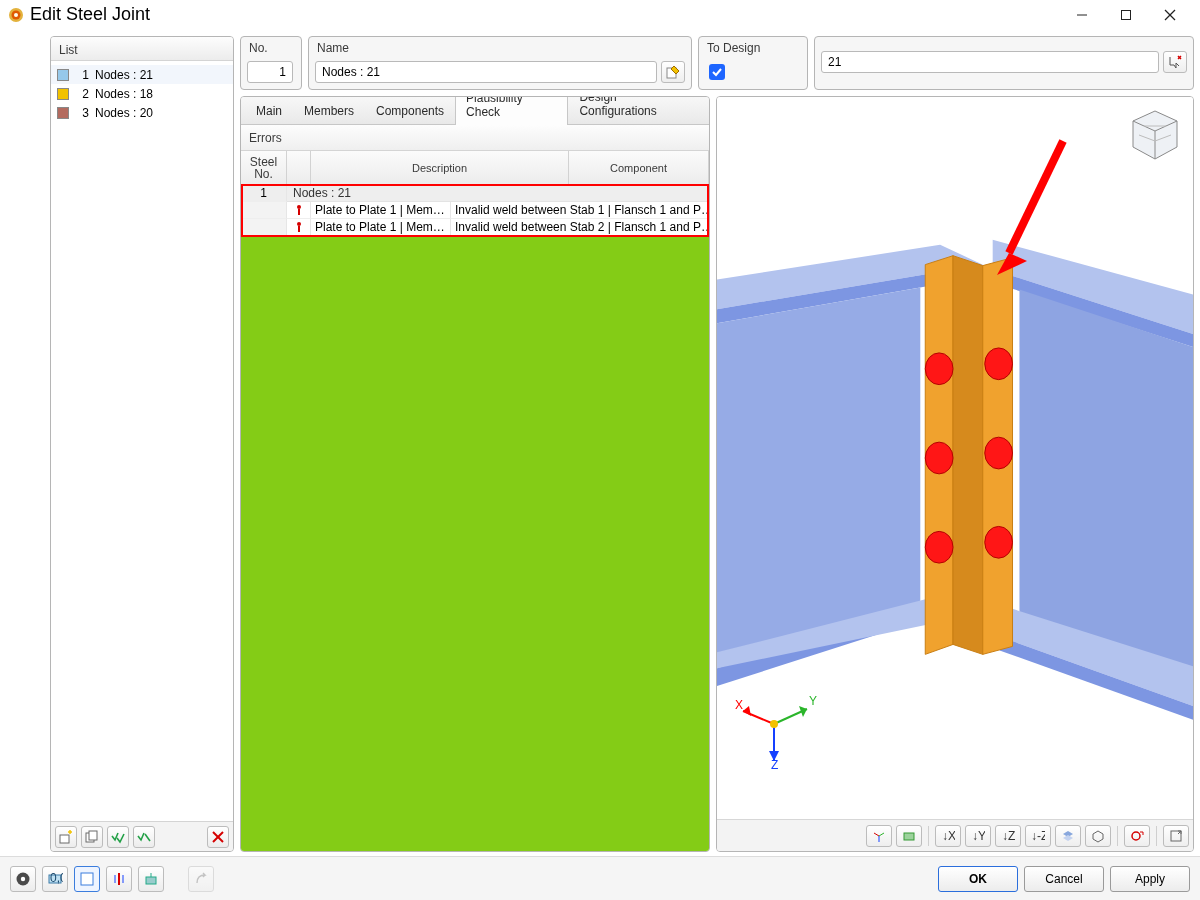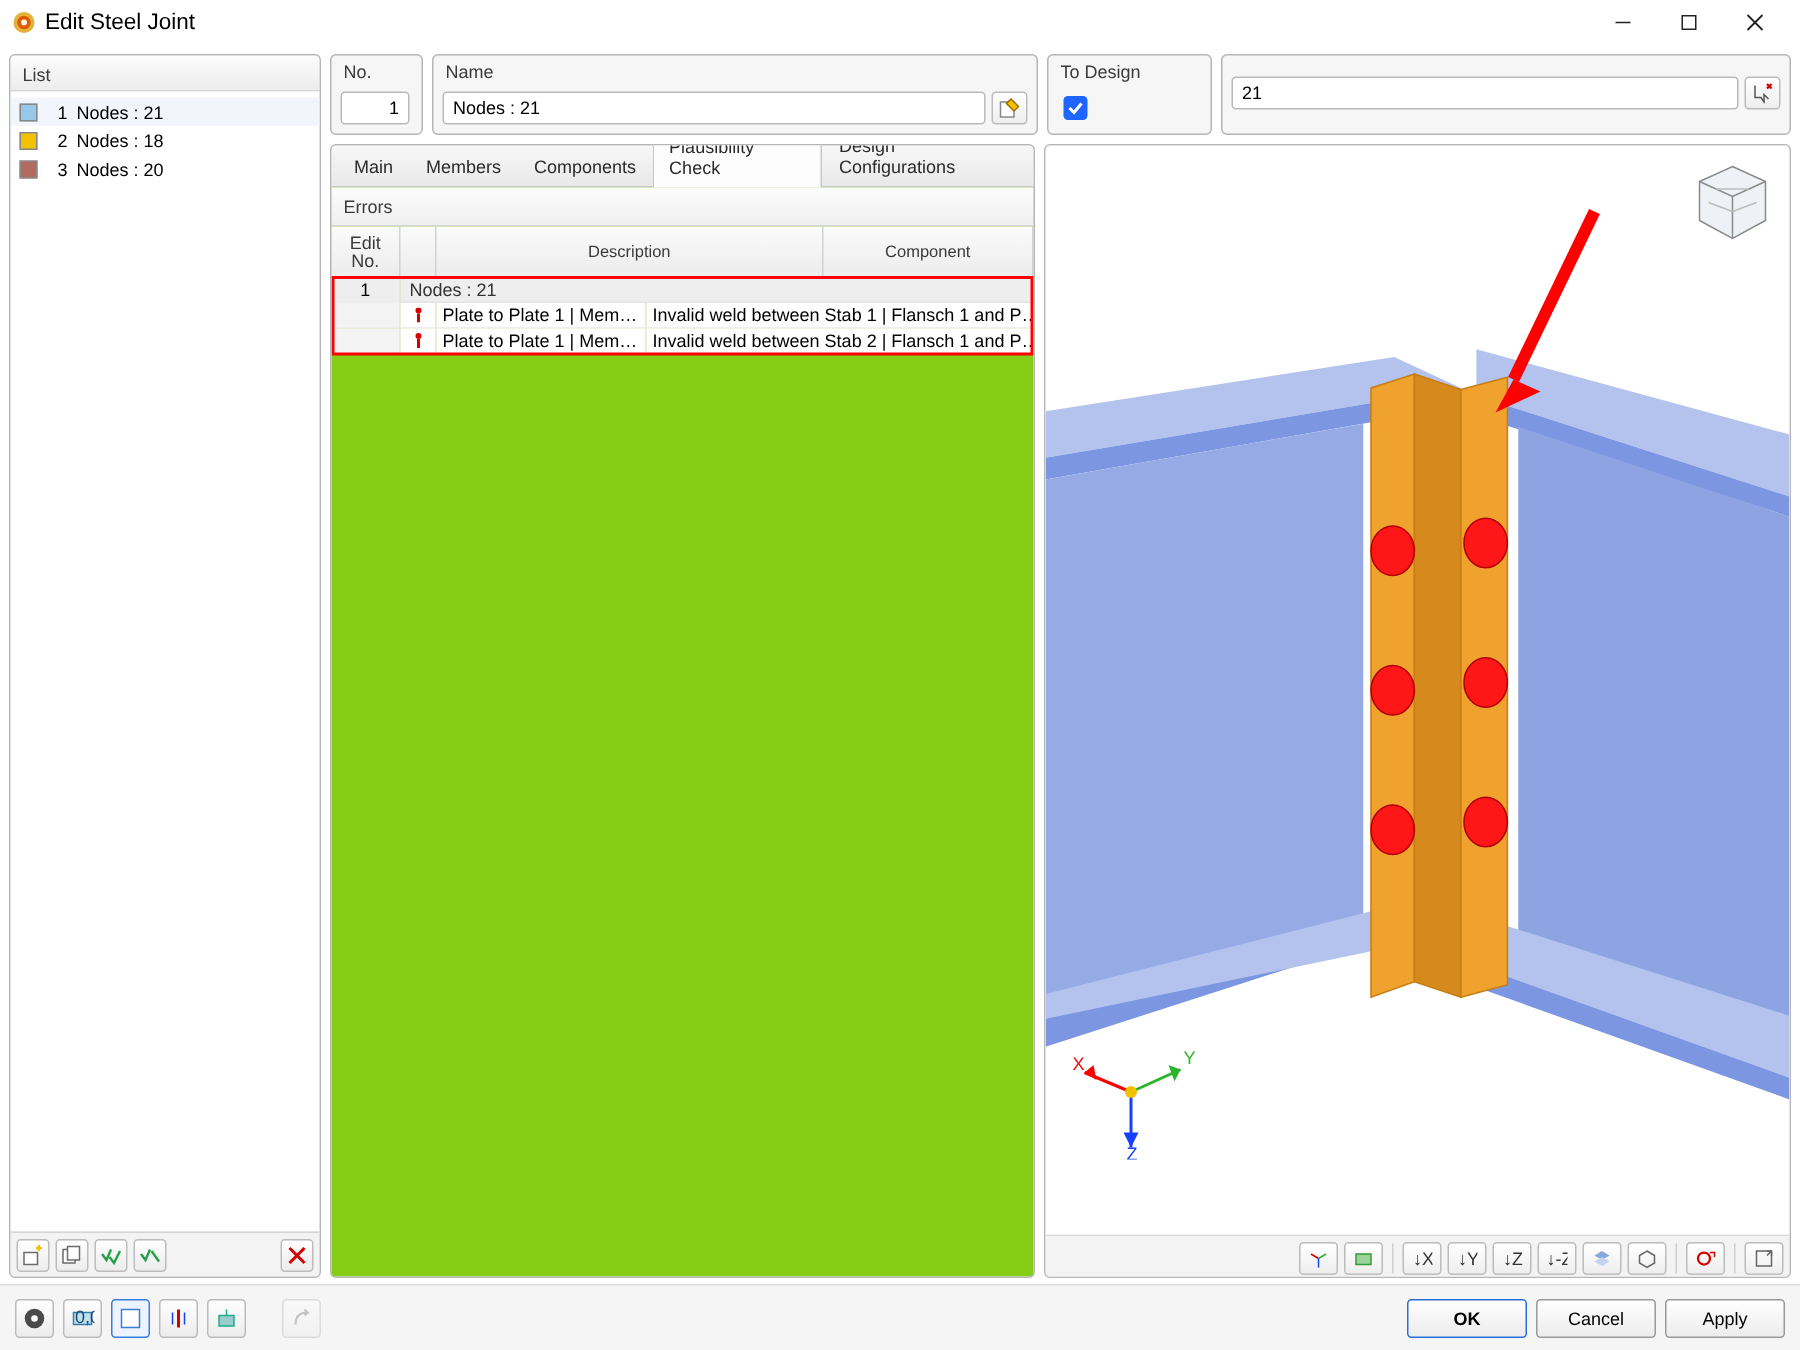--- a/index.html
+++ b/index.html
@@ -1,32 +1,32 @@
 <!DOCTYPE html>
 <html><head>
 <meta charset="utf-8">
 <style>
   * { box-sizing: border-box; font-family: "Segoe UI", Tahoma, sans-serif; font-size: 12px; }
   html, body { margin:0; padding:0; width:1200px; height:900px; background:#fff; overflow:hidden; }
 
   
   .titlebar { height:30px; display:flex; align-items:center; padding:0 8px; border-bottom:1px solid #fff; }
   .titlebar .app-icon { width:16px; height:16px; margin-right:6px; }
-  .titlebar .title { flex:1; font-size:15px; }
+  .titlebar .title { flex:1; font-size:18px; }
   .winbtns { display:flex; gap:0; }
   .winbtn { width:44px; height:30px; display:flex; align-items:center; justify-content:center; }
   .winbtn svg { width:12px; height:12px; }
 
   
   .content { display:flex; height:826px; padding:6px 6px 4px 6px; gap:6px; background:#fff; }
 
   .panel { border:1px solid #b5b5b5; border-radius:4px; background:#f6f6f6; display:flex; flex-direction:column; overflow:hidden; }
   .panel-header { padding:4px 8px 2px 8px; color:#3a3a3a; font-size:12px; background:linear-gradient(#fdfdfd,#ececec); border-bottom:1px solid #d4d4d4; height:24px; display:flex; align-items:center; }
 
-  .sidebar { width:208px; }
+  .sidebar { width:184px;margin-left:44px; }
   .sidebar .list { flex:1; background:#fff; margin:0; padding:4px 0 0 0; }
   .listrow { display:flex; align-items:center; height:19px; padding:0 2px 0 6px; gap:6px; }
   .listrow.selected { background:#f2f6fc; }
   .swatch { width:12px; height:12px; border:1px solid #888; }
   .listrow .num { width:14px; text-align:right; }
   .sidebar-toolbar { display:flex; align-items:center; padding:4px; gap:4px; background:#f3f3f3; border-top:1px solid #d4d4d4; height:30px;}
   .sbt-btn { width:22px; height:22px; border:1px solid #bcbcbc; border-radius:3px; background:linear-gradient(#fff,#ececec); display:flex; align-items:center; justify-content:center; }
   .sbt-btn svg { width:14px; height:14px; }
   .sbt-spacer { flex:1; }
 
@@ -242,21 +242,21 @@
           <div class="tab">Components</div>
           <div class="tab active">Plausibility Check</div>
           <div class="tab">Design Configurations</div>
         </div>
 
         <div class="errors-panel">
           <div class="errors-header">Errors</div>
           <div class="errtable">
             <div class="errhead">
               <div class="hc hc-joint">
-                  <span>Edit</span>
+                  <span>Steel</span>
                   <span>No.</span>
                 </div>
               <div class="hc hc-icon"></div>
               <div class="hc hc-desc">Description</div>
               <div class="hc hc-comp">Component</div>
             </div>
             <div class="errrows">
               <div class="highlight-box"></div>
 
               <div class="errrow group-row">

